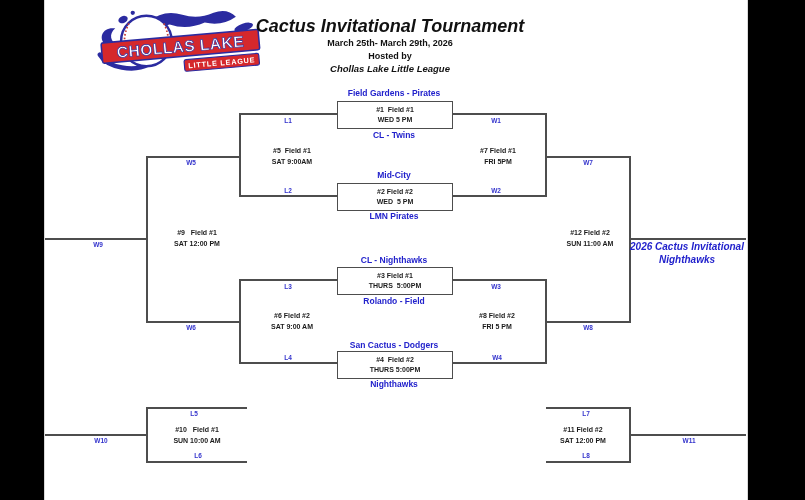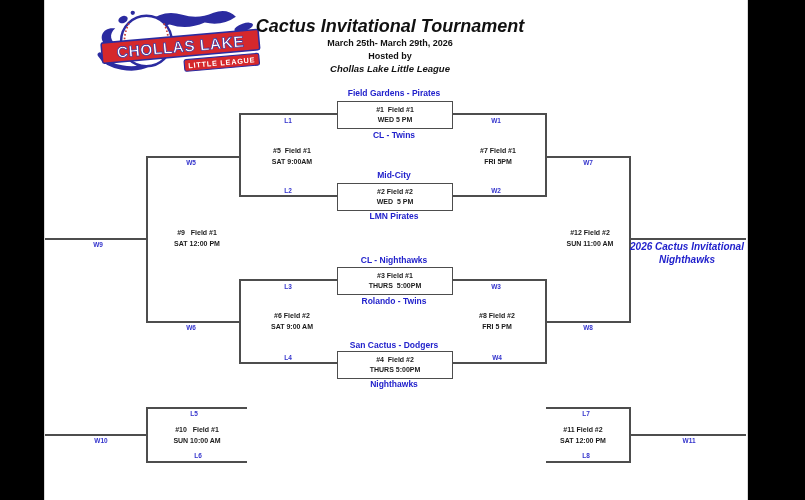--- a/index.html
+++ b/index.html
@@ -114,21 +114,21 @@
     <div class="gl">#2 Field #2</div>
     <div class="gl">WED  5 PM</div>
   </div>
   <div class="team" style="left:394px;top:211px">LMN Pirates</div>
 
   <div class="team" style="left:394px;top:255px">CL - Nighthawks</div>
   <div class="gbox" style="left:337px;top:267px">
     <div class="gl">#3 Field #1</div>
     <div class="gl">THURS  5:00PM</div>
   </div>
-  <div class="team" style="left:394px;top:296px">Rolando - Twins</div>
+  <div class="team" style="left:394px;top:296px">Rolando - Field</div>
 
   <div class="team" style="left:394px;top:340px">San Cactus - Dodgers</div>
   <div class="gbox" style="left:337px;top:351px">
     <div class="gl">#4  Field #2</div>
     <div class="gl">THURS 5:00PM</div>
   </div>
   <div class="team" style="left:394px;top:379px">Nighthawks</div>
 
   <div class="slot" style="left:288px;top:117px">L1</div>
   <div class="slot" style="left:288px;top:187px">L2</div>

